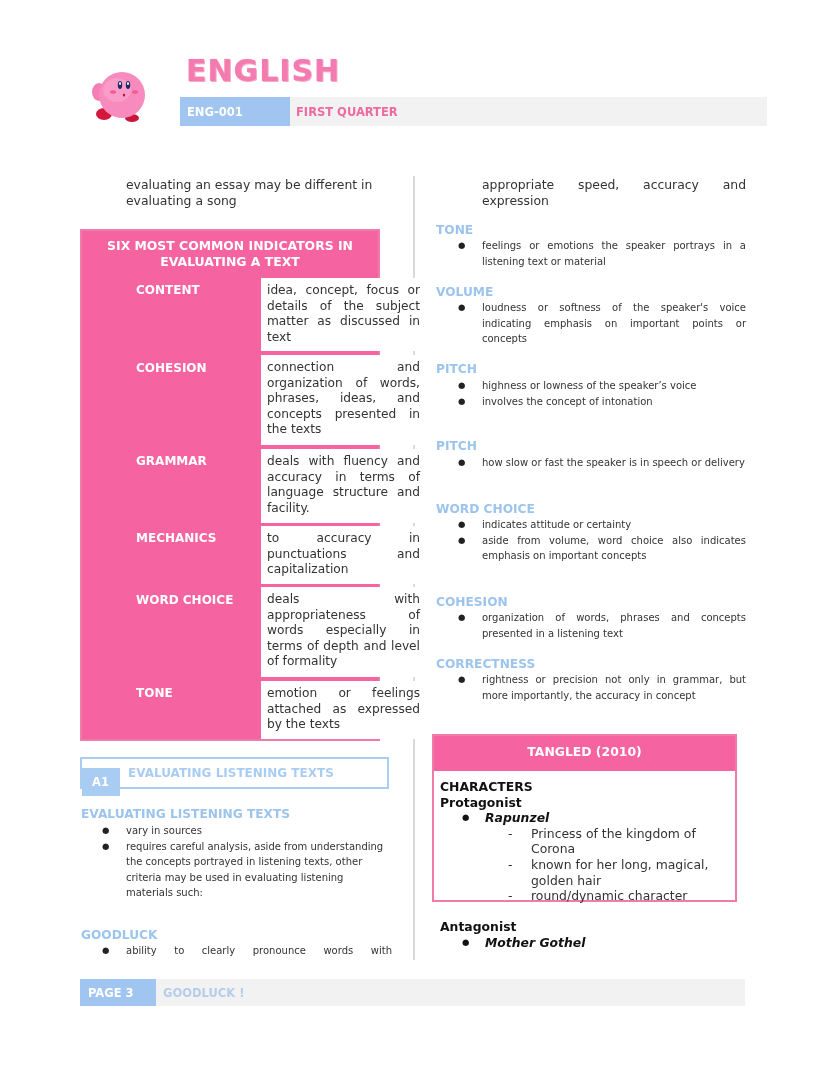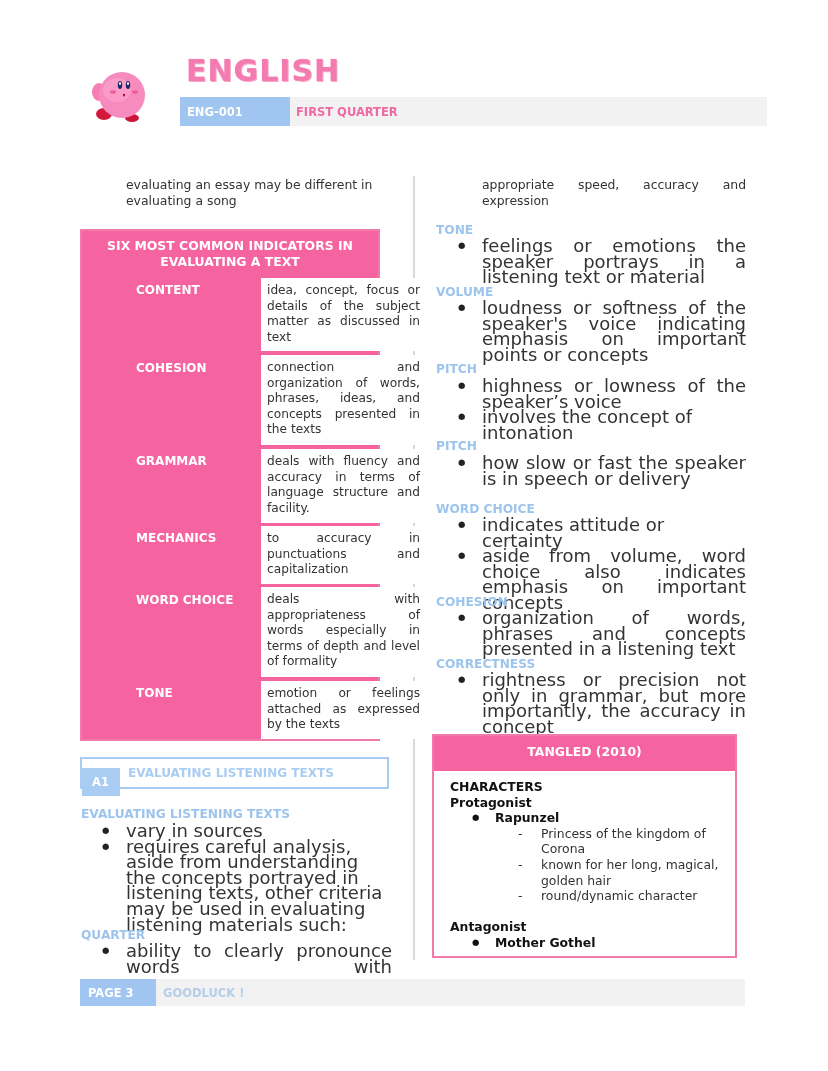--- a/index.html
+++ b/index.html
@@ -37,29 +37,29 @@
   }
 
   
   .a1-box { position: absolute; left: 80px; top: 757px; width: 309px; height: 32px; border: 2px solid #a9cdf2; background: #fff; display: flex; }
   .a1-num { width: 38px; height: 28px; background: #a9cdf2; color: #fff; font-weight: bold; font-size: 11.5px; padding: 7px 0 0 10px; margin-top: 9px; }
   .a1-label { color: #a9cdf2; font-weight: bold; font-size: 12px; padding: 7px 0 0 8px; }
 
   .sec-h { position: absolute; color: #9cc4ec; font-weight: bold; font-size: 12.2px; }
 
   ul.bul { position: absolute; list-style: none; }
-  ul.bul li { position: relative; line-height: 15.6px; font-size: 18px; color: #333; padding-left: 24px; }
+  ul.bul li { position: relative; line-height: 15.6px; font-size: 10px; color: #333; padding-left: 24px; }
   ul.bul li::before { content: "\25CF"; position: absolute; left: 0; top: 0; font-size: 8.5px; color: #222; }
 
   
-  .tangled { position: absolute; left: 432px; top: 734px; width: 305px; height: 224px; border: 2px solid #f07aaa; background: #fff; }
+  .tangled { position: absolute; left: 432px; top: 734px; width: 305px; height: 168px; border: 2px solid #f07aaa; background: #fff; }
   .tangled-head { height: 35px; background: #f563a0; color: #fff; font-weight: bold; font-size: 12.4px; text-align: center; padding-top: 8px; }
-  .tangled-body { padding: 8px 16px; font-size: 12.4px; line-height: 15.6px; color: #111; }
+  .tangled-body { padding: 8px 6px; font-size: 12.4px; line-height: 15.6px; color: #111; }
   .b { font-weight: bold; }
-  .t-bullet { position: relative; padding-left: 45px; font-weight: bold; }
+  .t-bullet { position: relative; padding-left: 45px; font-weight: bold; font-style: italic; }
   .t-bullet::before { content: "\25CF"; position: absolute; left: 22px; top: 0; font-size: 8.5px; }
   .t-sub { position: relative; padding-left: 91px; color: #333; font-weight: normal; }
   .t-sub::before { content: "-"; position: absolute; left: 68px; top: 0; }
 
   
   .footer-bar { position: absolute; left: 80px; top: 979px; width: 665px; height: 27px; background: #f2f2f2; display: flex; }
   .footer-page { width: 76px; height: 27px; background: #9fc5f0; color: #fff; font-weight: bold; font-size: 11.5px; padding: 7px 0 0 8px; }
   .footer-msg { color: #b6cdea; font-weight: bold; font-size: 11.5px; padding: 7px 0 0 7px; }
 </style>
 </head>
@@ -124,21 +124,21 @@
   <div class="a1-num">A1</div>
   <div class="a1-label">EVALUATING LISTENING TEXTS</div>
 </div>
 
 <div class="sec-h" style="left:81px; top:807px;">EVALUATING LISTENING TEXTS</div>
 <ul class="bul" style="left:102px; top:823px; width:290px;">
   <li>vary in sources</li>
   <li>requires careful analysis, aside from understanding the concepts portrayed in listening texts, other criteria may be used in evaluating listening materials such:</li>
 </ul>
 
-<div class="sec-h" style="left:81px; top:928px;">QUARTER</div>
+<div class="sec-h" style="left:81px; top:928px;">GOODLUCK</div>
 <ul class="bul" style="left:102px; top:943px; width:290px;">
   <li class="justify" style="text-align-last: justify;">ability to clearly pronounce words with</li>
 </ul>
 
 <div class="txt justify" style="left:482px; top:177px; width:264px;">appropriate speed, accuracy and expression</div>
 
 <div class="sec-h" style="left:436px; top:223px;">TONE</div>
 <ul class="bul" style="left:458px; top:238px; width:288px;">
   <li class="justify">feelings or emotions the speaker portrays in a listening text or material</li>
 </ul>

